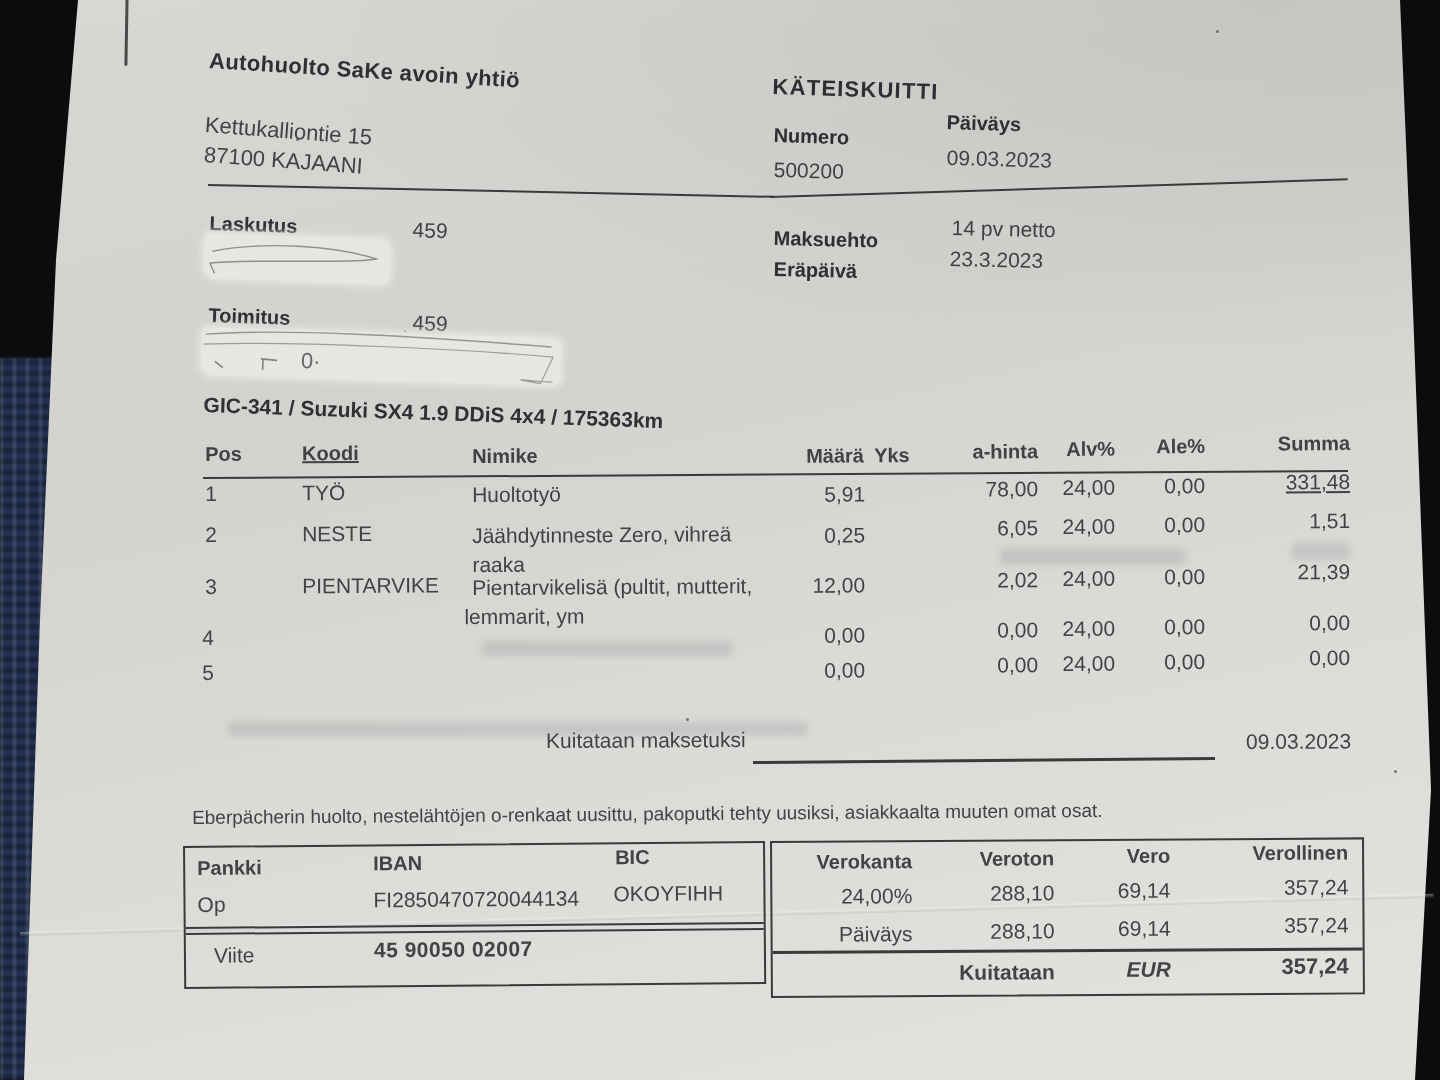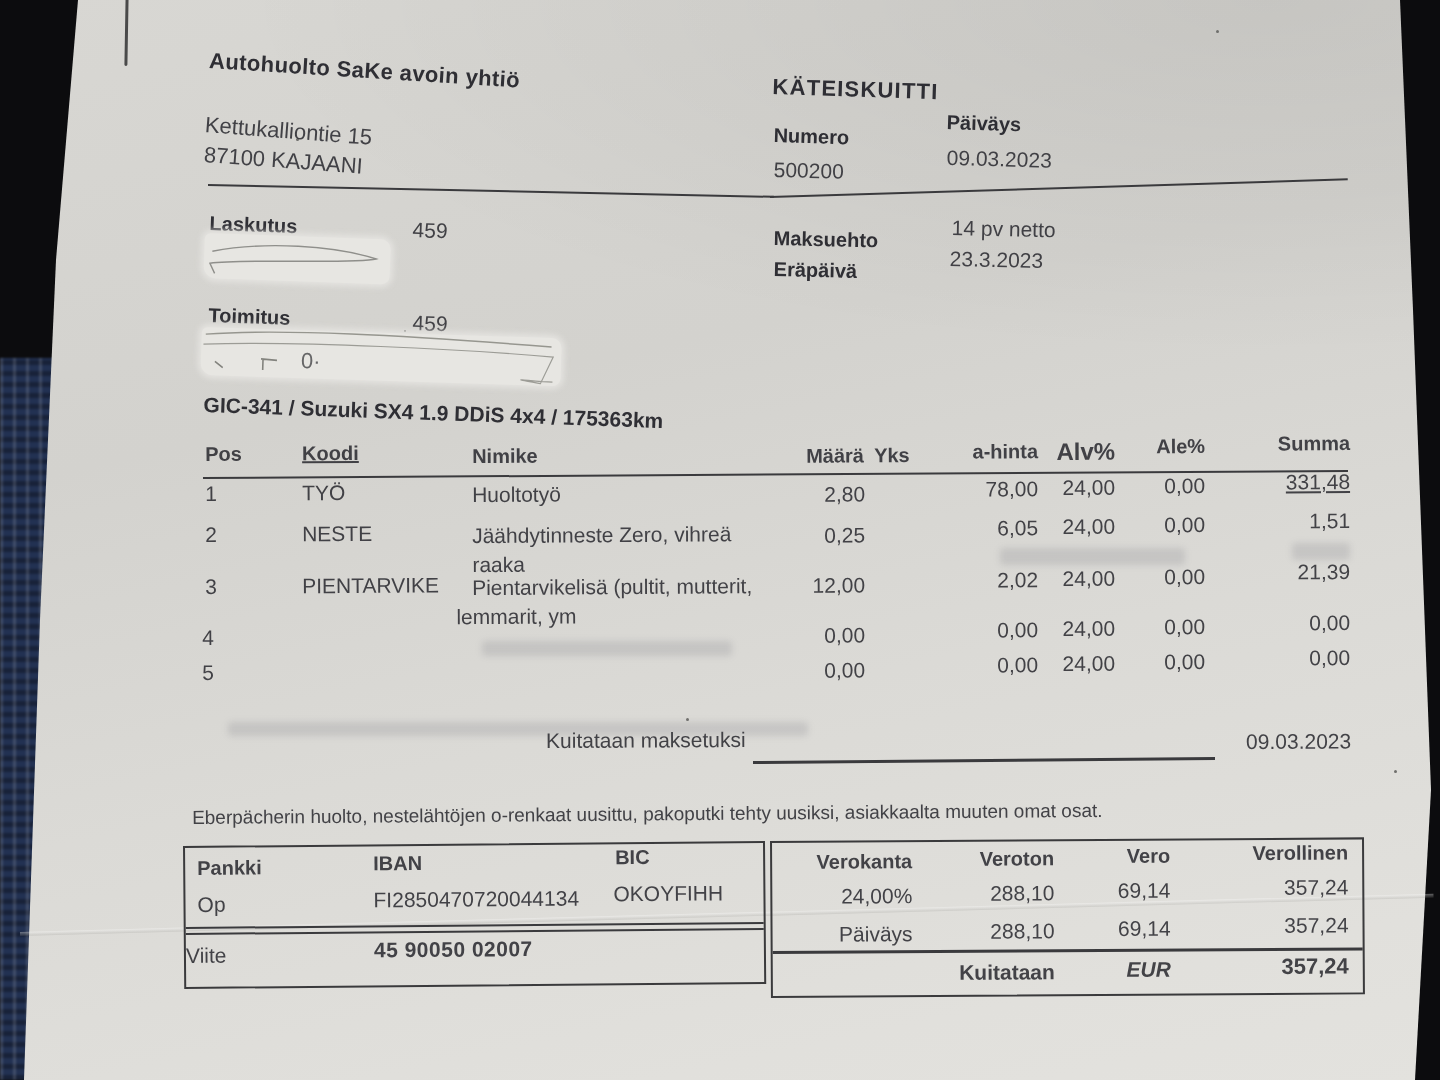--- a/index.html
+++ b/index.html
@@ -109,31 +109,31 @@
 
   <div class="t b" style="left:204px;top:393px;font-size:21px;transform:rotate(2deg);">GIC-341 / Suzuki SX4 1.9 DDiS 4x4 / 175363km</div>
 
   <div class="row" style="top:443px;">
     <span class="cell b" style="left:5px;font-size:20px;">Pos</span>
     <span class="cell b" style="left:102px;font-size:20px;text-decoration:underline;">Koodi</span>
     <span class="cell b" style="left:272px;top:4px;font-size:20px;">Nimike</span>
     <span class="cell b" style="left:606px;top:6px;font-size:20px;">Määrä</span>
     <span class="cell b" style="left:674px;top:6px;font-size:20px;">Yks</span>
     <span class="cell b num" style="left:738px;top:3px;width:100px;font-size:20px;">a-hinta</span>
-    <span class="cell b num" style="left:815px;top:1px;width:100px;font-size:24px;">Alv%</span>
+    <span class="cell b num" style="left:815px;top:1px;width:100px;font-size:20px;">Alv%</span>
     <span class="cell b num" style="left:905px;top:-1px;width:100px;font-size:20px;">Ale%</span>
     <span class="cell b num" style="left:1040px;top:-3px;width:110px;font-size:20px;">Summa</span>
   </div>
   <div class="rule" style="left:203px;top:477px;width:1145px;height:2.2px;transform:rotate(-0.35deg);"></div>
 
   <div class="row" style="top:482px;">
     <span class="cell" style="left:5px;font-size:21px;">1</span>
     <span class="cell" style="left:102px;font-size:21px;">TYÖ</span>
     <span class="cell" style="left:272px;top:3px;font-size:21px;">Huoltotyö</span>
-    <span class="cell num" style="left:565px;top:5px;width:100px;font-size:21px;">2,80</span>
+    <span class="cell num" style="left:565px;top:5px;width:100px;font-size:21px;">5,91</span>
     <span class="cell num" style="left:738px;top:1px;width:100px;font-size:21px;">78,00</span>
     <span class="cell num" style="left:815px;top:0px;width:100px;font-size:21px;">24,00</span>
     <span class="cell num" style="left:905px;top:-1px;width:100px;font-size:21px;">0,00</span>
     <span class="cell num" style="left:1040px;top:-4px;width:110px;font-size:21px;text-decoration:underline;">331,48</span>
   </div>
 
   <div class="row" style="top:518px;height:70px;">
     <span class="cell" style="left:5px;top:5px;font-size:21px;">2</span>
     <span class="cell" style="left:102px;top:5px;font-size:21px;">NESTE</span>
     <span class="cell" style="left:272px;top:8px;font-size:21px;">Jäähdytinneste Zero, vihreä</span>
@@ -142,21 +142,21 @@
     <span class="cell num" style="left:738px;top:4px;width:100px;font-size:21px;">6,05</span>
     <span class="cell num" style="left:815px;top:3px;width:100px;font-size:21px;">24,00</span>
     <span class="cell num" style="left:905px;top:2px;width:100px;font-size:21px;">0,00</span>
     <span class="cell num" style="left:1040px;top:-1px;width:110px;font-size:21px;">1,51</span>
   </div>
 
   <div class="row" style="top:570px;height:70px;">
     <span class="cell" style="left:5px;top:5px;font-size:21px;">3</span>
     <span class="cell" style="left:102px;top:5px;font-size:21px;">PIENTARVIKE</span>
     <span class="cell" style="left:272px;top:8px;font-size:21px;">Pientarvikelisä (pultit, mutterit,</span>
-    <span class="cell" style="left:256px;top:37px;font-size:21px;text-align:center;">lemmarit, ym</span>
+    <span class="cell" style="left:264px;top:37px;font-size:21px;text-align:center;">lemmarit, ym</span>
     <span class="cell num" style="left:565px;top:8px;width:100px;font-size:21px;">12,00</span>
     <span class="cell num" style="left:738px;top:4px;width:100px;font-size:21px;">2,02</span>
     <span class="cell num" style="left:815px;top:3px;width:100px;font-size:21px;">24,00</span>
     <span class="cell num" style="left:905px;top:2px;width:100px;font-size:21px;">0,00</span>
     <span class="cell num" style="left:1040px;top:-2px;width:110px;font-size:21px;">21,39</span>
   </div>
 
   <div class="row" style="top:622px;">
     <span class="cell" style="left:2px;top:4px;font-size:21px;">4</span>
     <span class="cell num" style="left:565px;top:6px;width:100px;font-size:21px;">0,00</span>
@@ -183,21 +183,21 @@
 
   <div class="box" style="left:183px;top:846px;width:578px;height:139px;transform:rotate(-0.5deg);">
     <span class="cell b" style="left:12px;top:9px;font-size:20px;">Pankki</span>
     <span class="cell b" style="left:188px;top:6px;font-size:20px;text-align:center;">IBAN</span>
     <span class="cell b" style="left:430px;top:2px;font-size:20px;">BIC</span>
     <span class="cell" style="left:12px;top:45px;font-size:21px;">Op</span>
     <span class="cell" style="left:188px;top:42px;font-size:21px;">FI2850470720044134</span>
     <span class="cell" style="left:428px;top:38px;font-size:21px;">OKOYFIHH</span>
     <div class="rule" style="left:0;top:79px;width:100%;height:1.6px;"></div>
     <div class="rule" style="left:0;top:85px;width:100%;height:2px;"></div>
-    <span class="cell" style="left:0;top:96px;font-size:21px;">Viite</span>
+    <span class="cell" style="left:28px;top:96px;font-size:21px;">Viite</span>
     <span class="cell b" style="left:188px;top:92px;font-size:21px;letter-spacing:.5px;">45 90050 02007</span>
   </div>
 
   <div class="box" style="left:770px;top:841px;width:590px;height:153px;border-width:2.2px;transform:rotate(-0.35deg);">
     <span class="cell b num" style="left:10px;top:8px;width:130px;font-size:20px;">Verokanta</span>
     <span class="cell b num" style="left:158px;top:6px;width:124px;font-size:20px;">Veroton</span>
     <span class="cell b num" style="left:293px;top:4px;width:105px;font-size:20px;">Vero</span>
     <span class="cell b num" style="left:430px;top:2px;width:146px;font-size:20px;">Verollinen</span>
 
     <span class="cell num" style="left:10px;top:42px;width:130px;font-size:21px;">24,00%</span>

